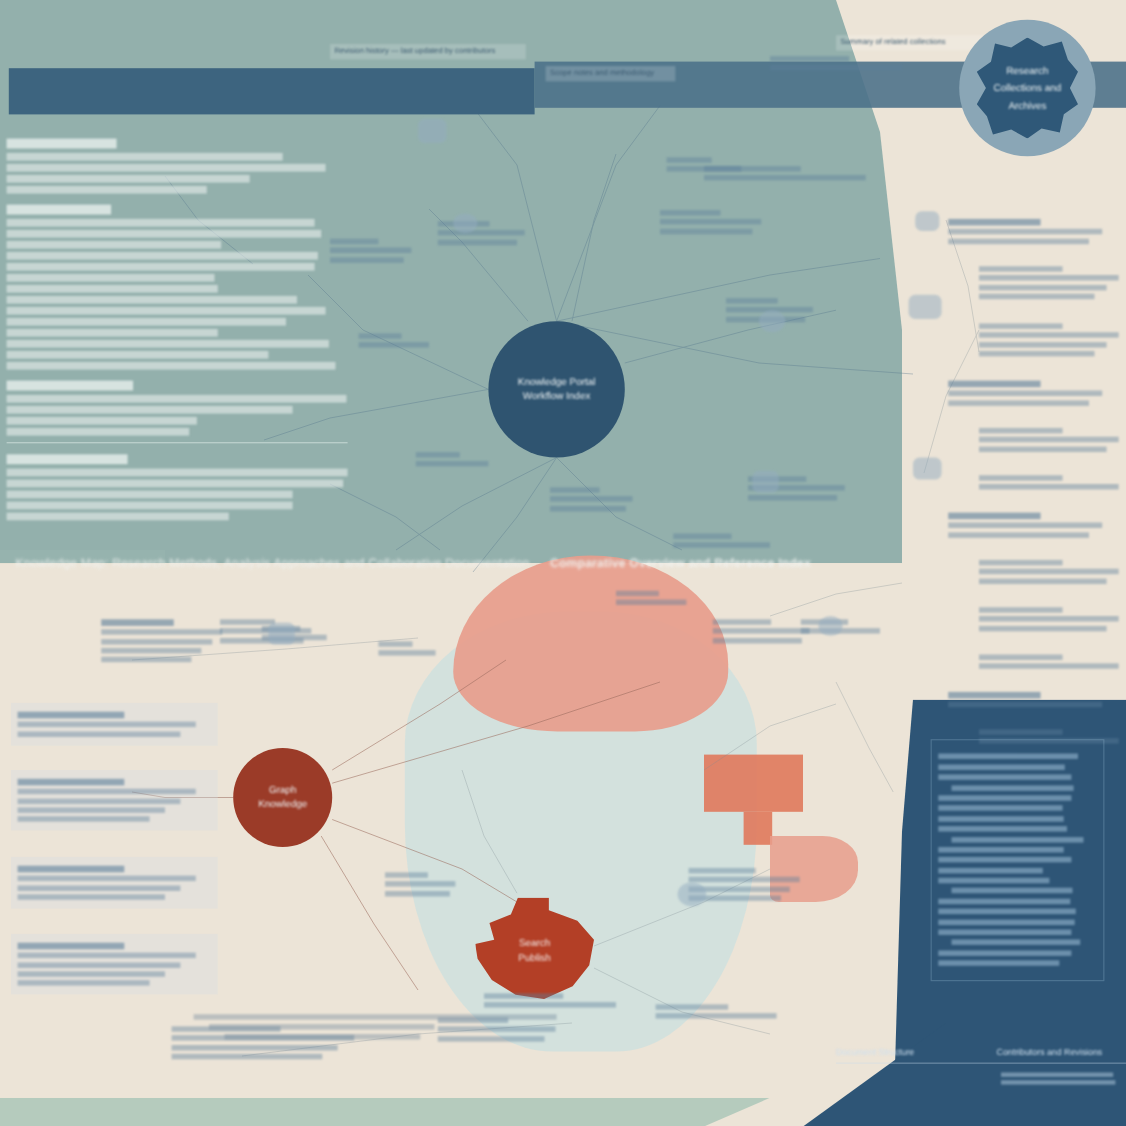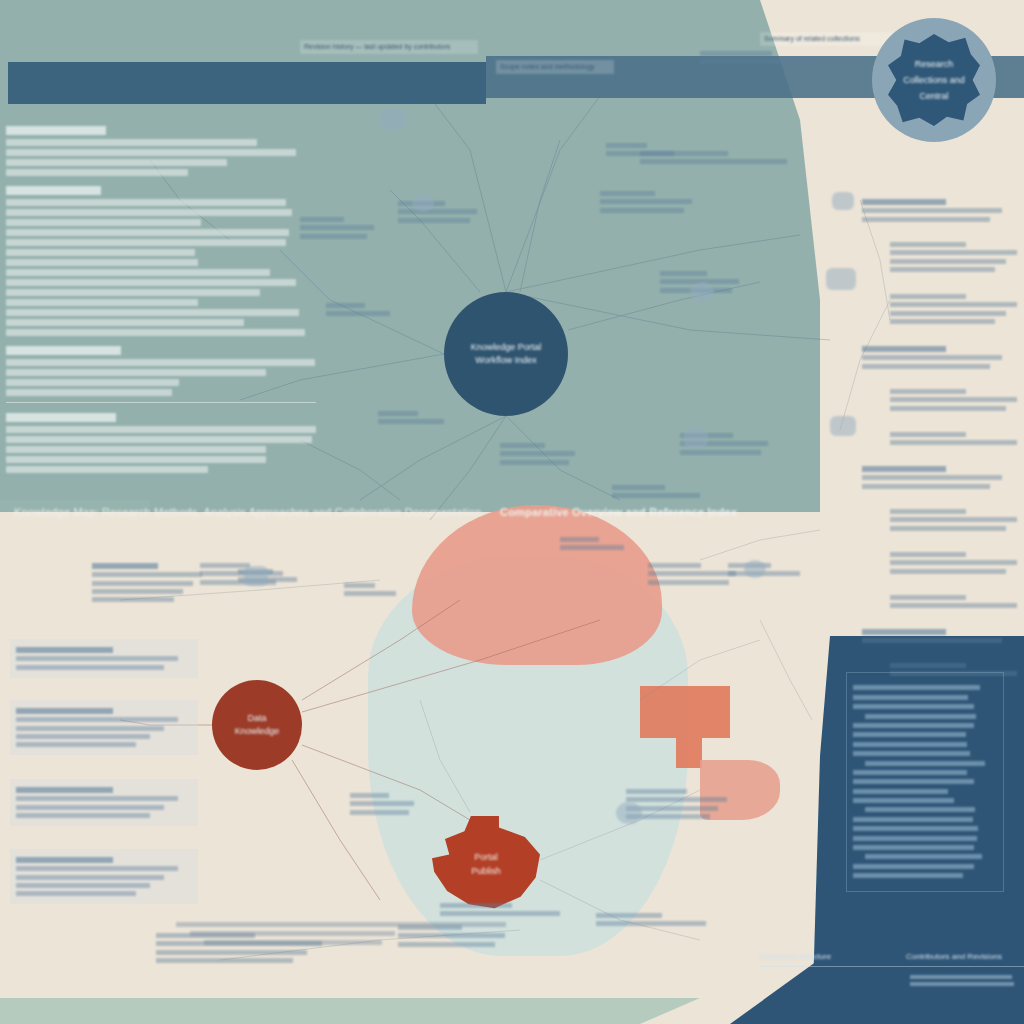--- a/index.html
+++ b/index.html
@@ -280,30 +280,30 @@
   <div class="node circle" id="node-hub">
     <span class="node-lbl">Knowledge Portal</span>
     <span class="node-lbl">Workflow Index</span>
   </div>
 
 
   <div class="node circle" id="node-research"></div>
   <div id="node-research-inner">
     <span class="node-lbl">Research</span>
     <span class="node-lbl">Collections and</span>
-    <span class="node-lbl">Central</span>
+    <span class="node-lbl">Archives</span>
   </div>
 
   <div class="node circle" id="node-red-left">
-    <span class="node-lbl">Data</span>
+    <span class="node-lbl">Graph</span>
     <span class="node-lbl">Knowledge</span>
   </div>
 
   <div id="node-red-gear">
-    <span class="node-lbl">Portal</span>
+    <span class="node-lbl">Search</span>
     <span class="node-lbl">Publish</span>
   </div>
 
   <div id="scatter-layer">
       <div class="tb" title="Topic cluster: information architecture and retrieval" style="left: 862px; top: 196px; width: 152px;">
         <div class="ln hd" style="width: 55%;"></div>
         <div class="ln" style="width: 92%;"></div>
         <div class="ln" style="width: 84%;"></div>
       </div>
       <div class="tb indent" title="Sub-entries describing taxonomy branches and crosswalks" style="left: 878px; top: 239px; width: 138px;">

